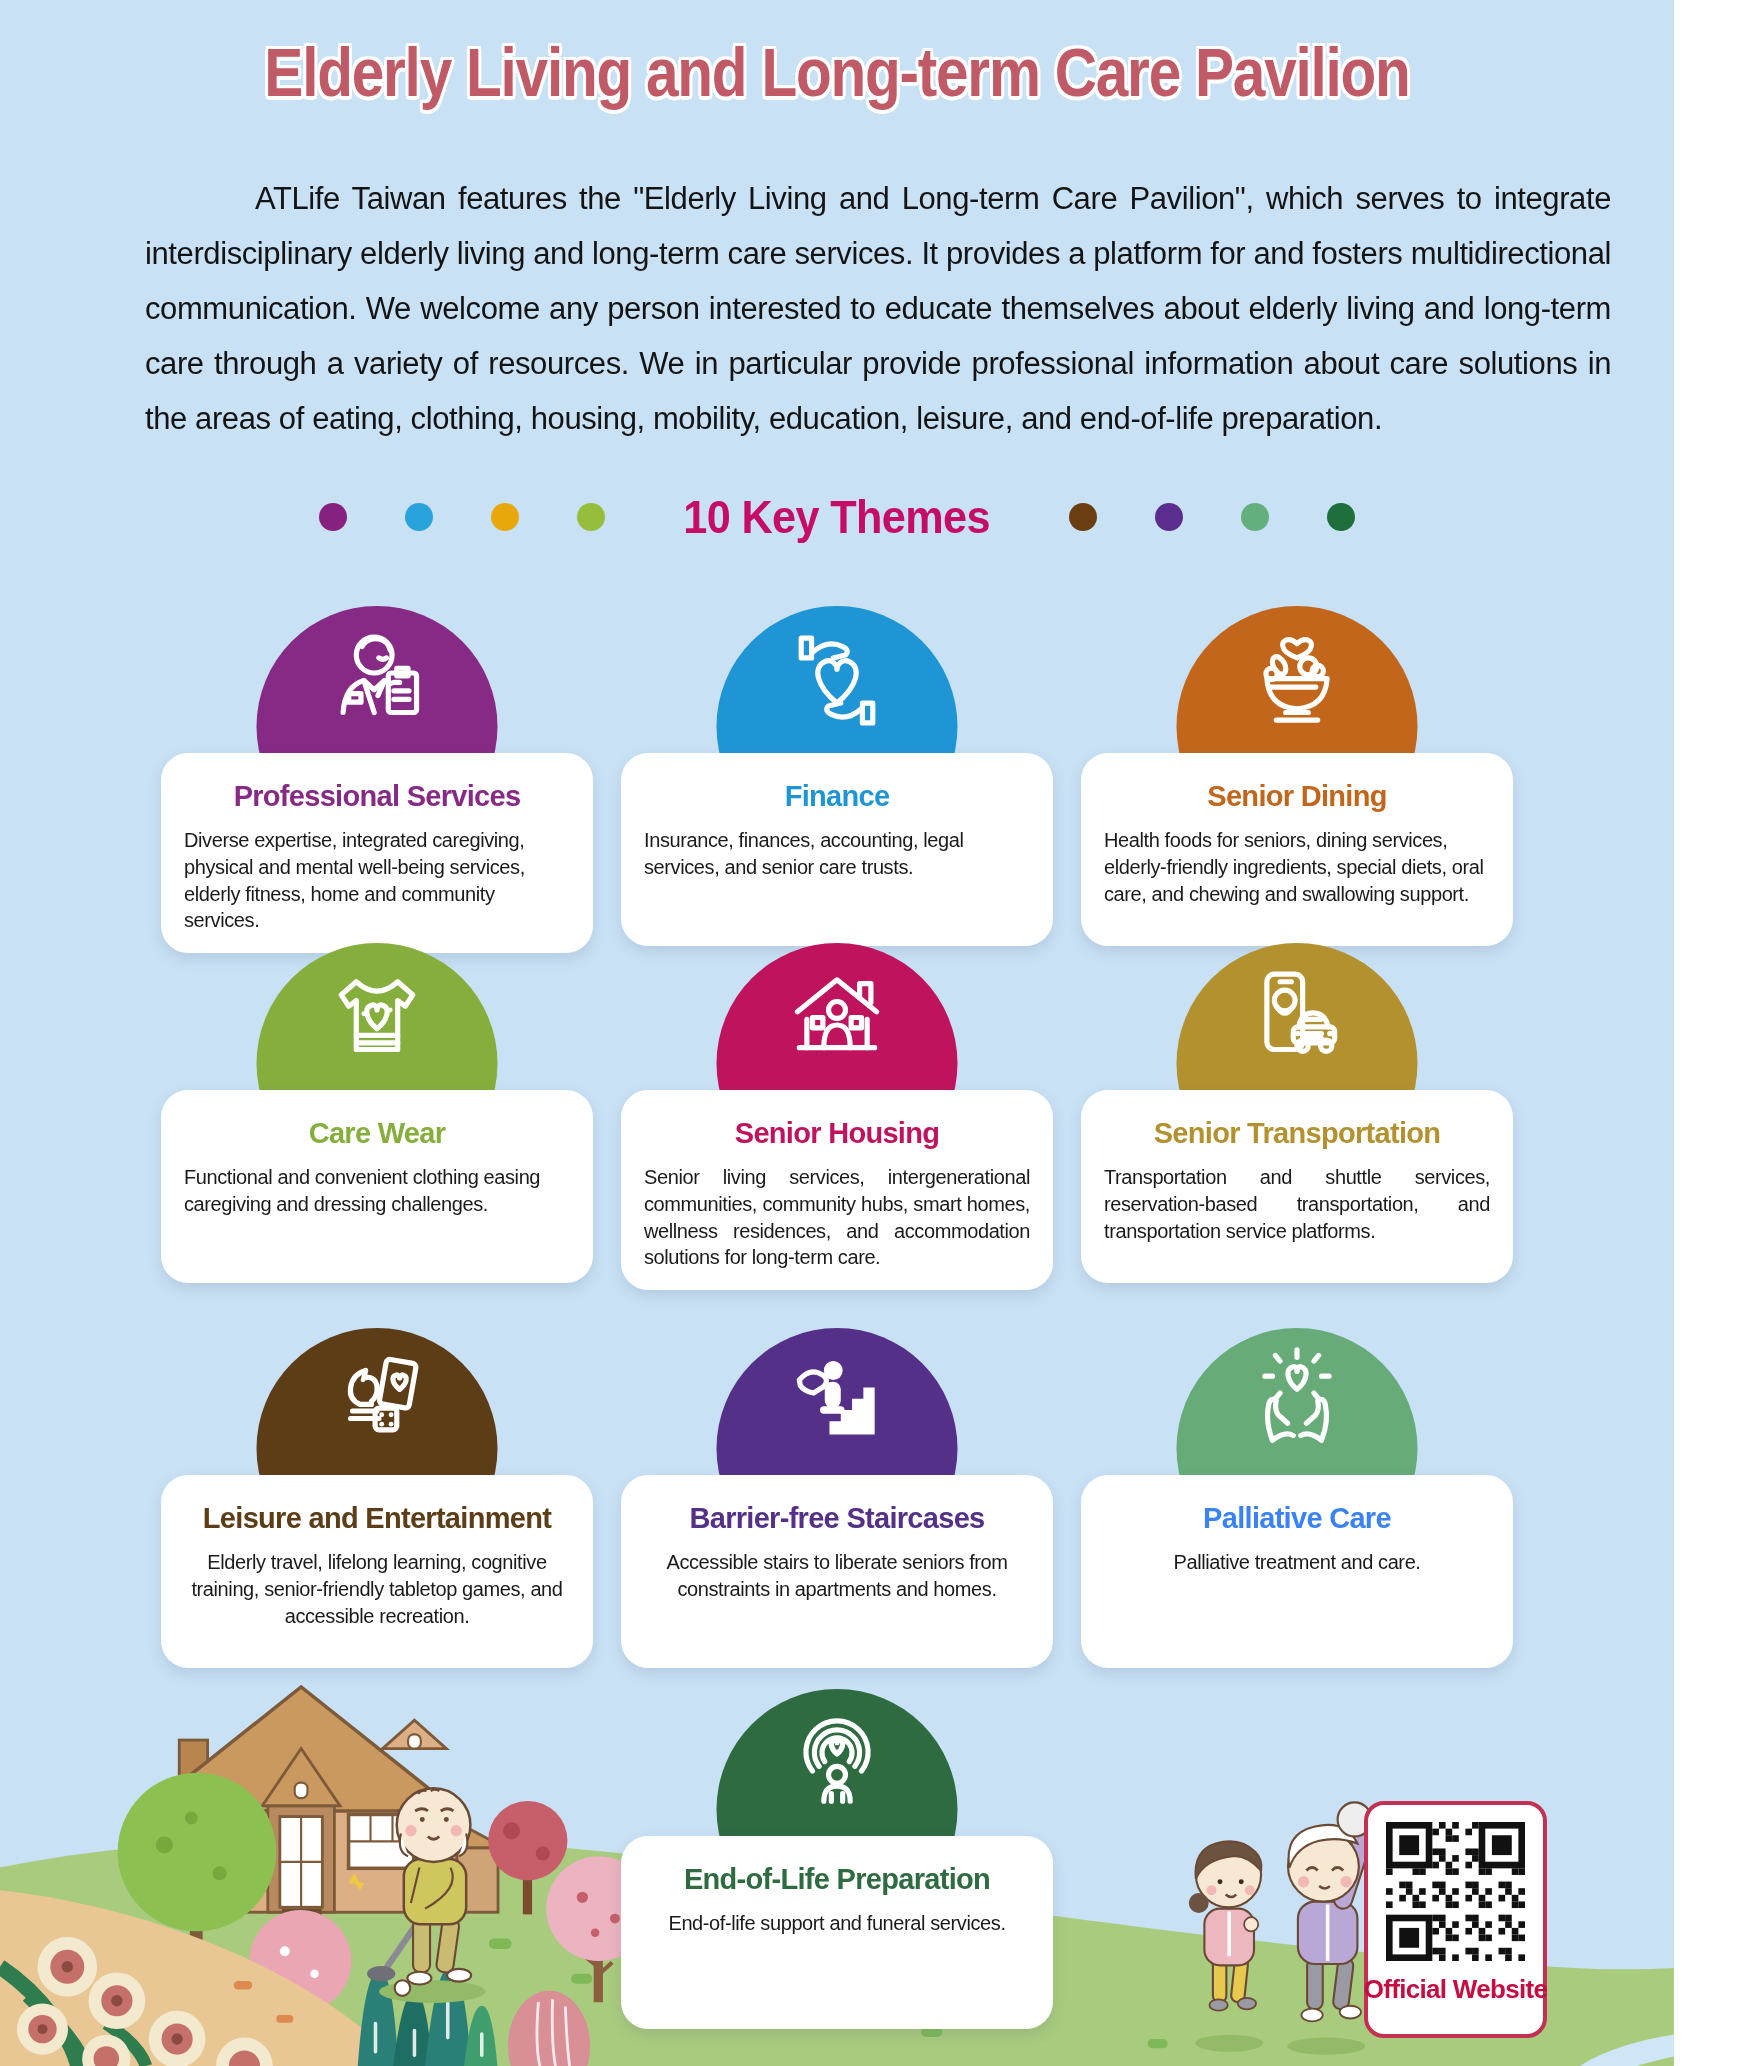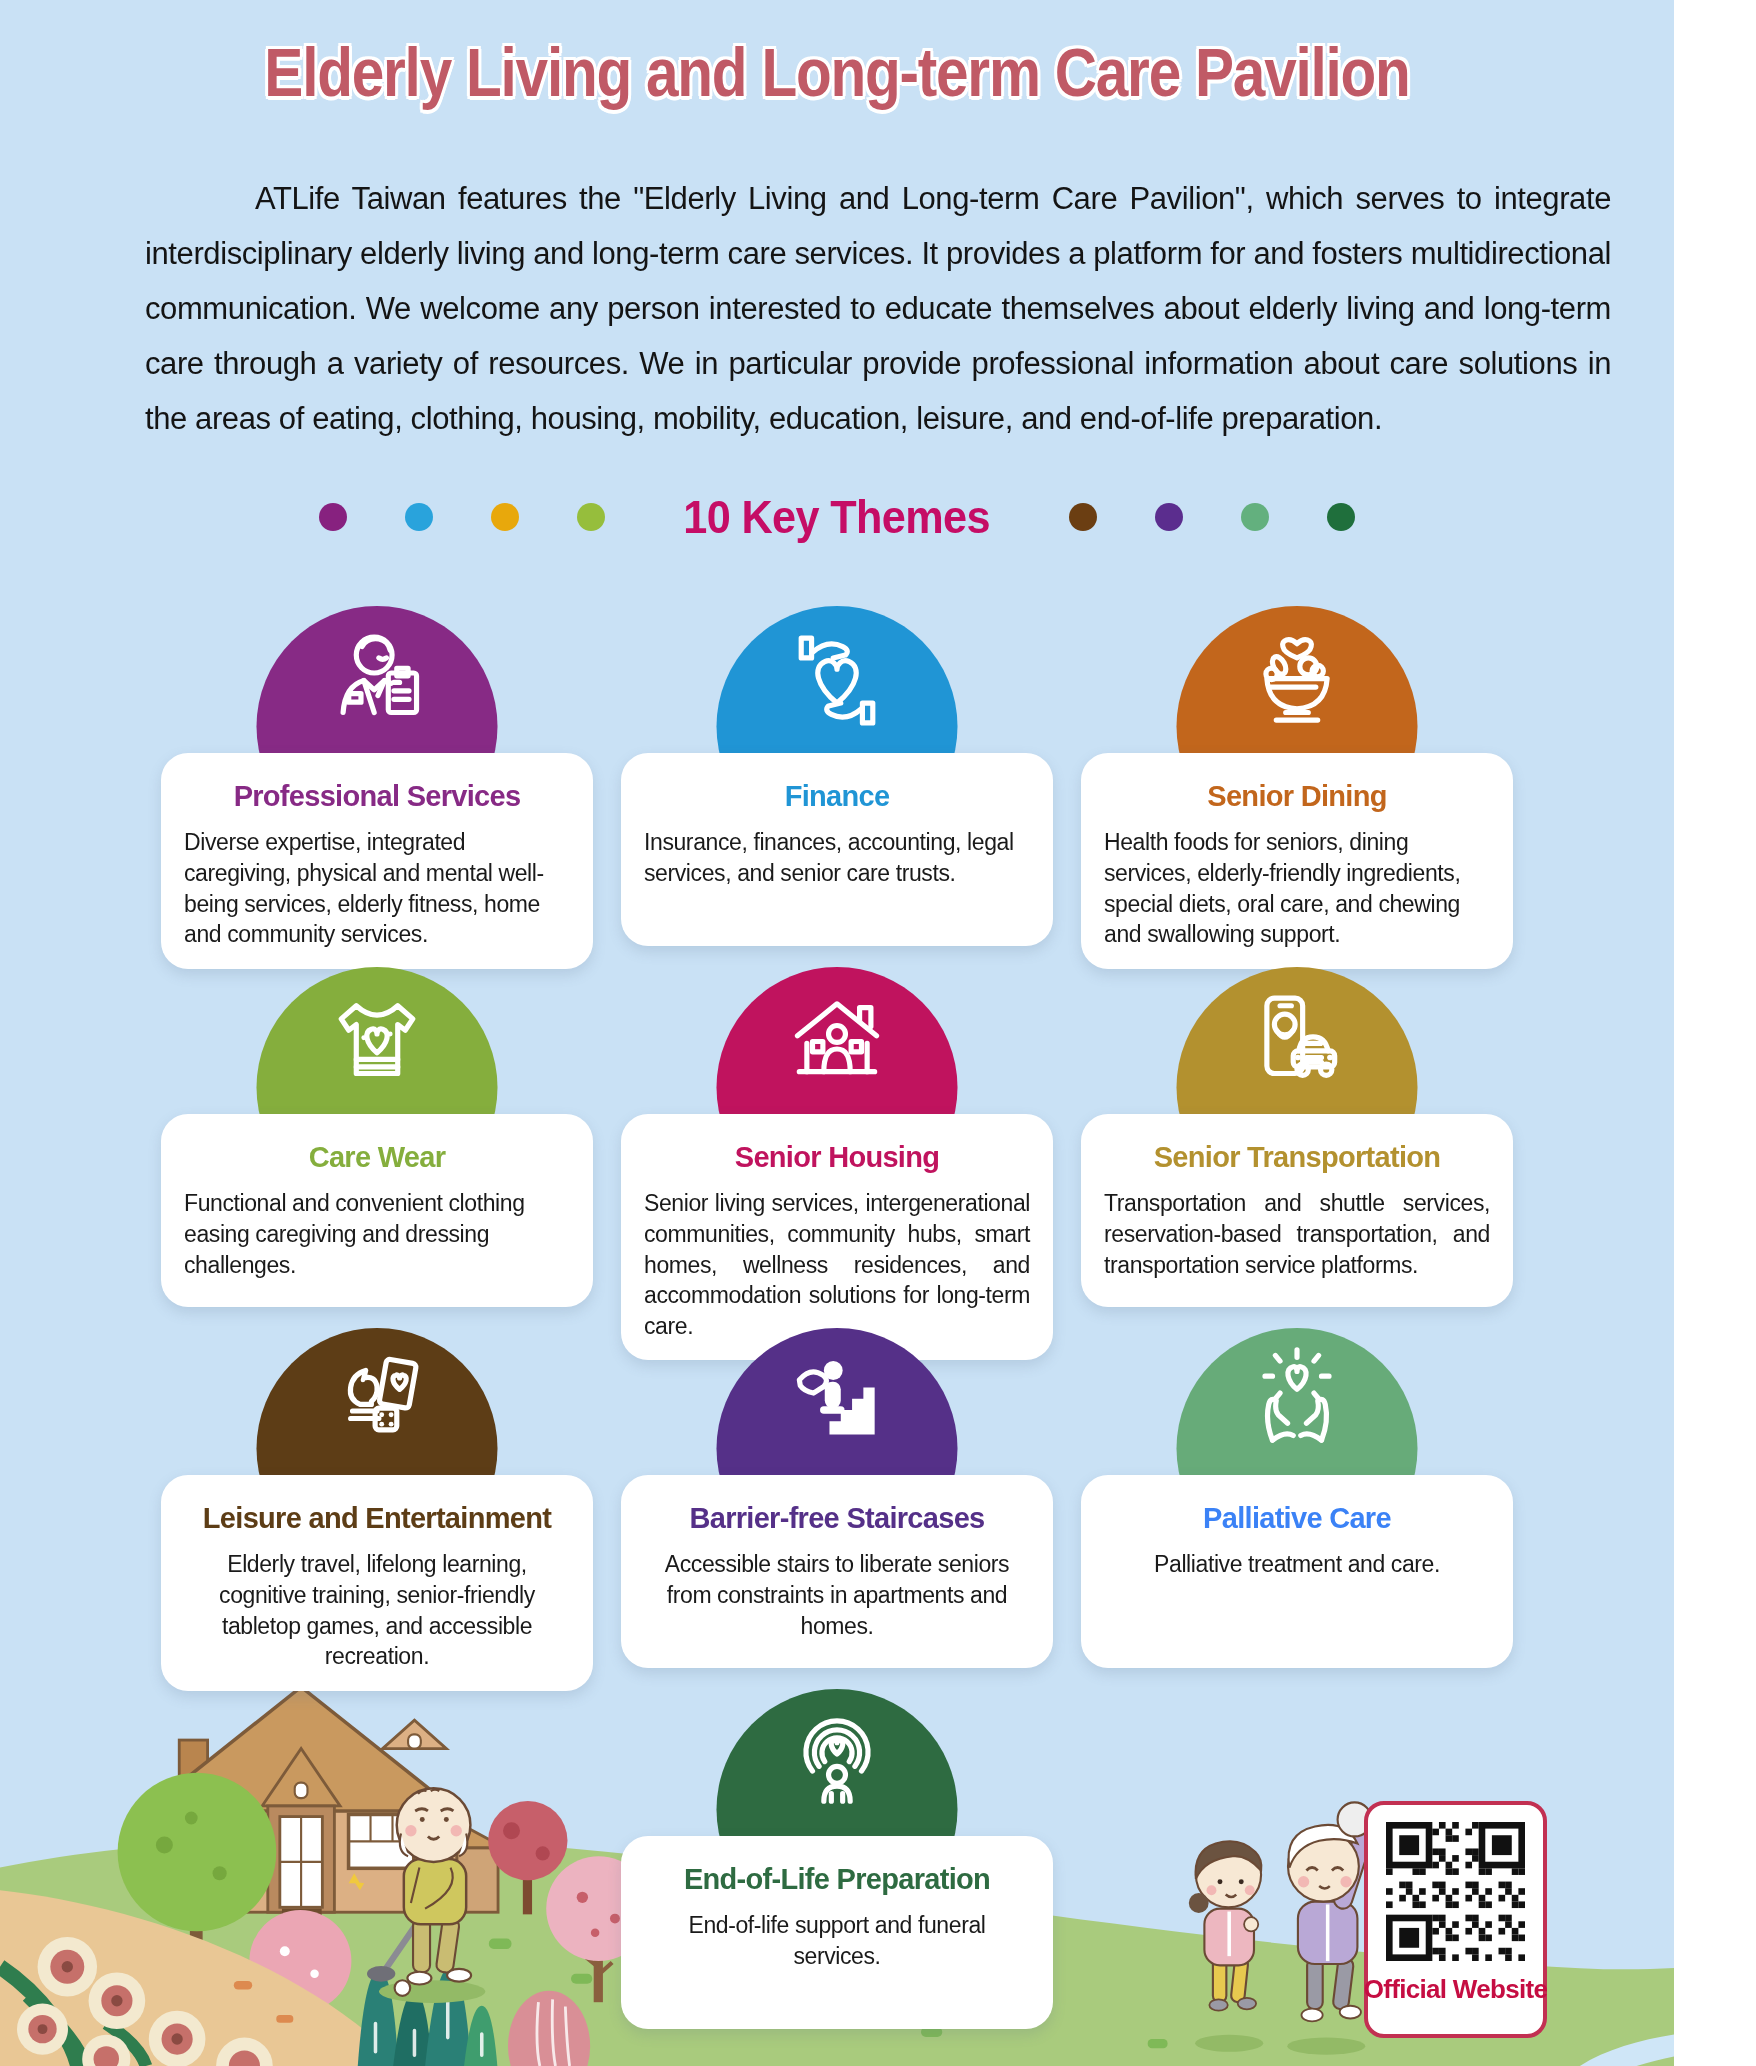--- a/index.html
+++ b/index.html
@@ -19,32 +19,32 @@
   
   .themes-header{position:absolute;top:489px;left:0;width:100%;
     display:flex;align-items:center;justify-content:center;gap:65px;}
   .dots{display:flex;gap:58px;}
   .dot{width:28px;height:28px;border-radius:50%;}
   .kt-heading{font-size:47px;font-weight:bold;margin:0;letter-spacing:-0.7px;
     transform:scaleX(.92);}
 
   
   .row{position:absolute;left:0;width:100%;display:flex;justify-content:center;gap:28px;z-index:2;}
-  .row1{top:606px}.row2{top:967px}.row3{top:1328px}.row4{top:1689px}
+  .row1{top:606px}.row2{top:943px}.row3{top:1328px}.row4{top:1689px}
   .theme{position:relative;width:432px;}
   .circle{position:absolute;top:0;left:50%;transform:translateX(-50%);
     width:241px;height:241px;border-radius:50%;display:flex;justify-content:center;}
   .ticon{margin-top:18.4px;width:131px;height:113px;}
   .ticon *{stroke:#fff;stroke-width:5.5;fill:none;stroke-linecap:round;stroke-linejoin:round;}
   .ticon .f{fill:#fff;stroke:none;}
   .card{position:relative;margin-top:147px;background:#fff;border-radius:27px;
     min-height:193px;box-sizing:border-box;padding:27px 23px 18.4px;
     box-shadow:0 5.7px 12.7px rgba(90,110,140,.18);}
   .card-title{margin:0 0 14px;text-align:center;font-size:29px;font-weight:bold;letter-spacing:-0.7px;}
-  .card-desc{margin:0;font-size:23px;line-height:1.34;color:#1a1a1a;letter-spacing:-0.4px;text-align:left;}
+  .card-desc{margin:0;font-size:20px;line-height:1.34;color:#1a1a1a;letter-spacing:-0.4px;text-align:left;}
   .card-desc.j{text-align:justify;}
   .card-desc.c{text-align:center;}
 
   
   .scene{position:absolute;left:0;bottom:0;width:1757px;height:496px;z-index:1;}
 
   
   .qr-box{position:absolute;left:1364px;top:1801px;width:183px;height:237px;z-index:3;
     background:#fff;border:4.2px solid #c23052;border-radius:20px;box-sizing:border-box;
     display:flex;flex-direction:column;align-items:center;}

